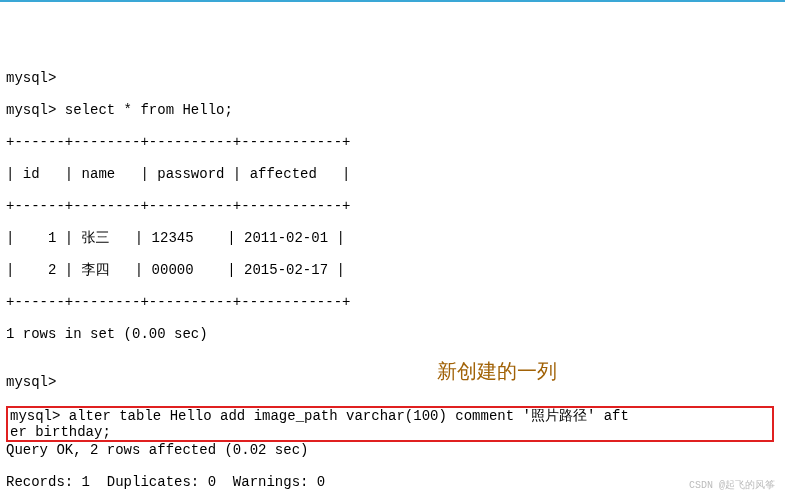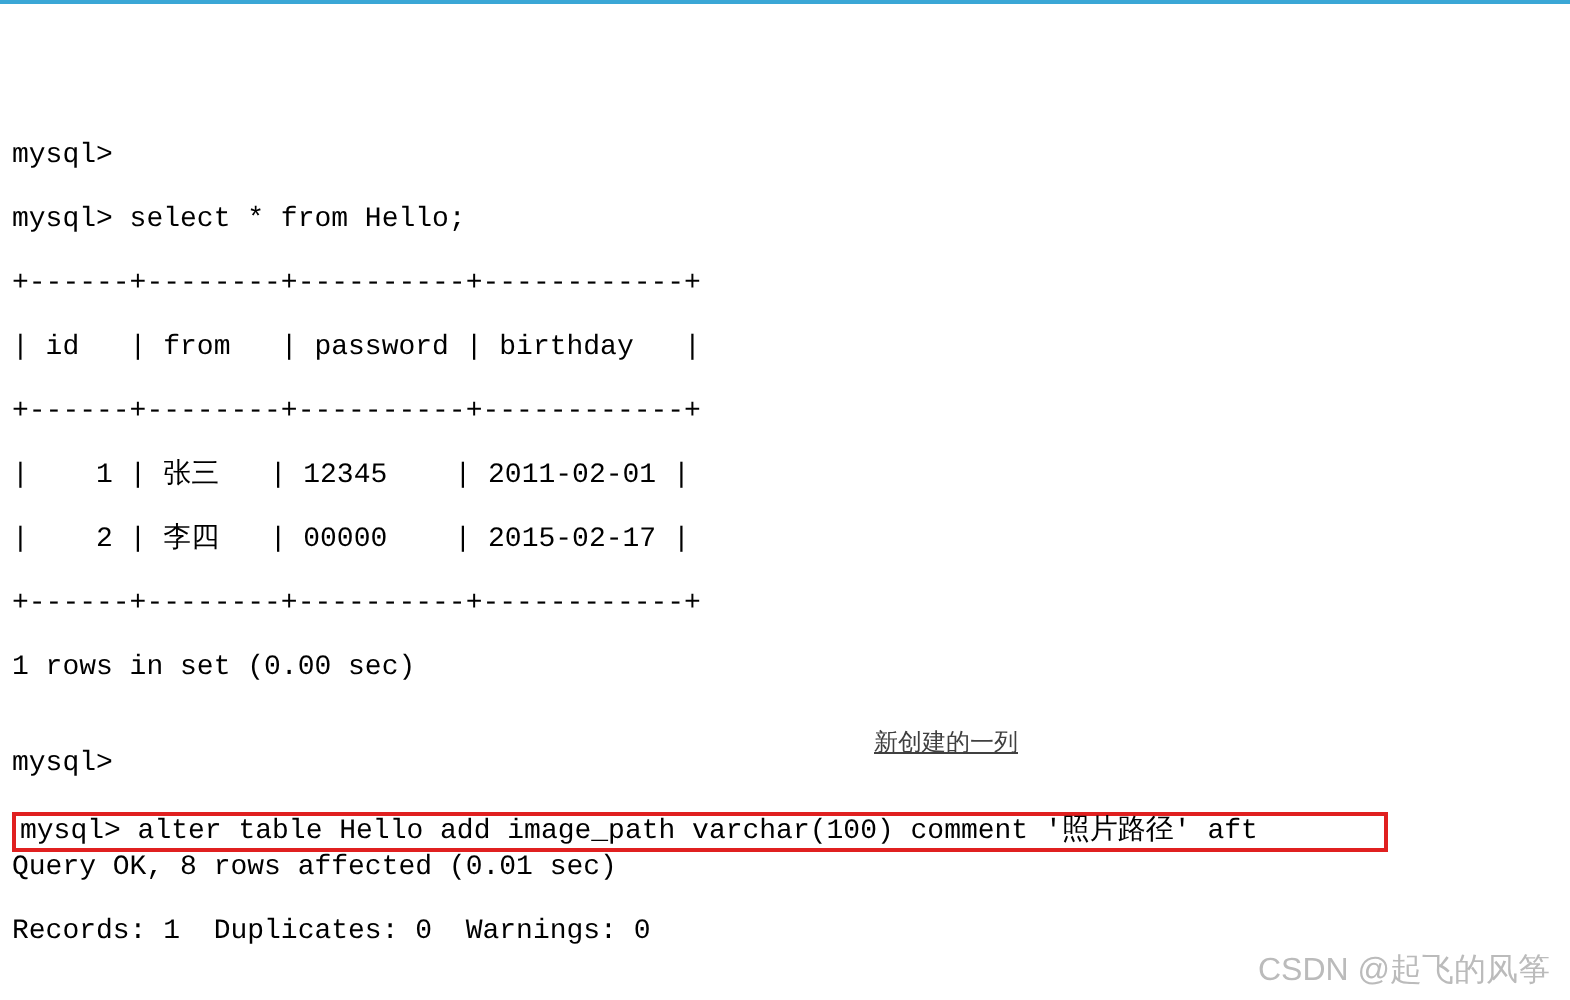--- a/index.html
+++ b/index.html
@@ -17,57 +17,56 @@
     box-sizing: border-box;
     border-top: 2px solid #3aa7d6;
     overflow: hidden;
   }
   .line { white-space: pre; }
   .red-box {
     border: 2px solid #e02020;
     padding: 0 2px;
     margin: 0;
     display: inline-block;
-    width: 688px;
+    width: 768px;
     box-sizing: border-box;
   }
   .red-label {
     position: absolute;
-    color: #404040;
+    color: #a16207;
     font-family: "Microsoft YaHei", SimSun, sans-serif;
-    font-size: 12px;
-    text-decoration: underline;
+    font-size: 20px;
   }
   .watermark {
     position: absolute;
     right: 10px;
     bottom: 6px;
     color: #bbb;
-    font-family: Liberation Sans, sans-serif;
-    font-size: 16px;
+    font-family: Liberation Mono, monospace;
+    font-size: 10px;
   }
 </style>
 </head>
 <body>
 
 
 
 <div class="line">mysql&gt;</div>
 <div class="line">mysql&gt; select * from Hello;</div>
 <div class="line">+------+--------+----------+------------+</div>
-<div class="line">| id   | from   | password | birthday   |</div>
+<div class="line">| id   | name   | password | affected   |</div>
 <div class="line">+------+--------+----------+------------+</div>
 <div class="line">|    1 | 张三   | 12345    | 2011-02-01 |</div>
 <div class="line">|    2 | 李四   | 00000    | 2015-02-17 |</div>
 <div class="line">+------+--------+----------+------------+</div>
 <div class="line">1 rows in set (0.00 sec)</div>
 <div class="line"></div>
 <div class="line">mysql&gt;</div>
-<div class="red-box"><div class="line">mysql&gt; alter table Hello add image_path varchar(100) comment '照片路径' aft</div></div>
-<div class="line">Query OK, 8 rows affected (0.01 sec)</div>
+<div class="red-box"><div class="line">mysql&gt; alter table Hello add image_path varchar(100) comment '照片路径' aft</div><div class="line">er birthday;</div></div>
+<div class="line">Query OK, 2 rows affected (0.02 sec)</div>
 <div class="line">Records: 1  Duplicates: 0  Warnings: 0</div>
 <div class="line"></div>
 
 
 
 
 
 
 
 

